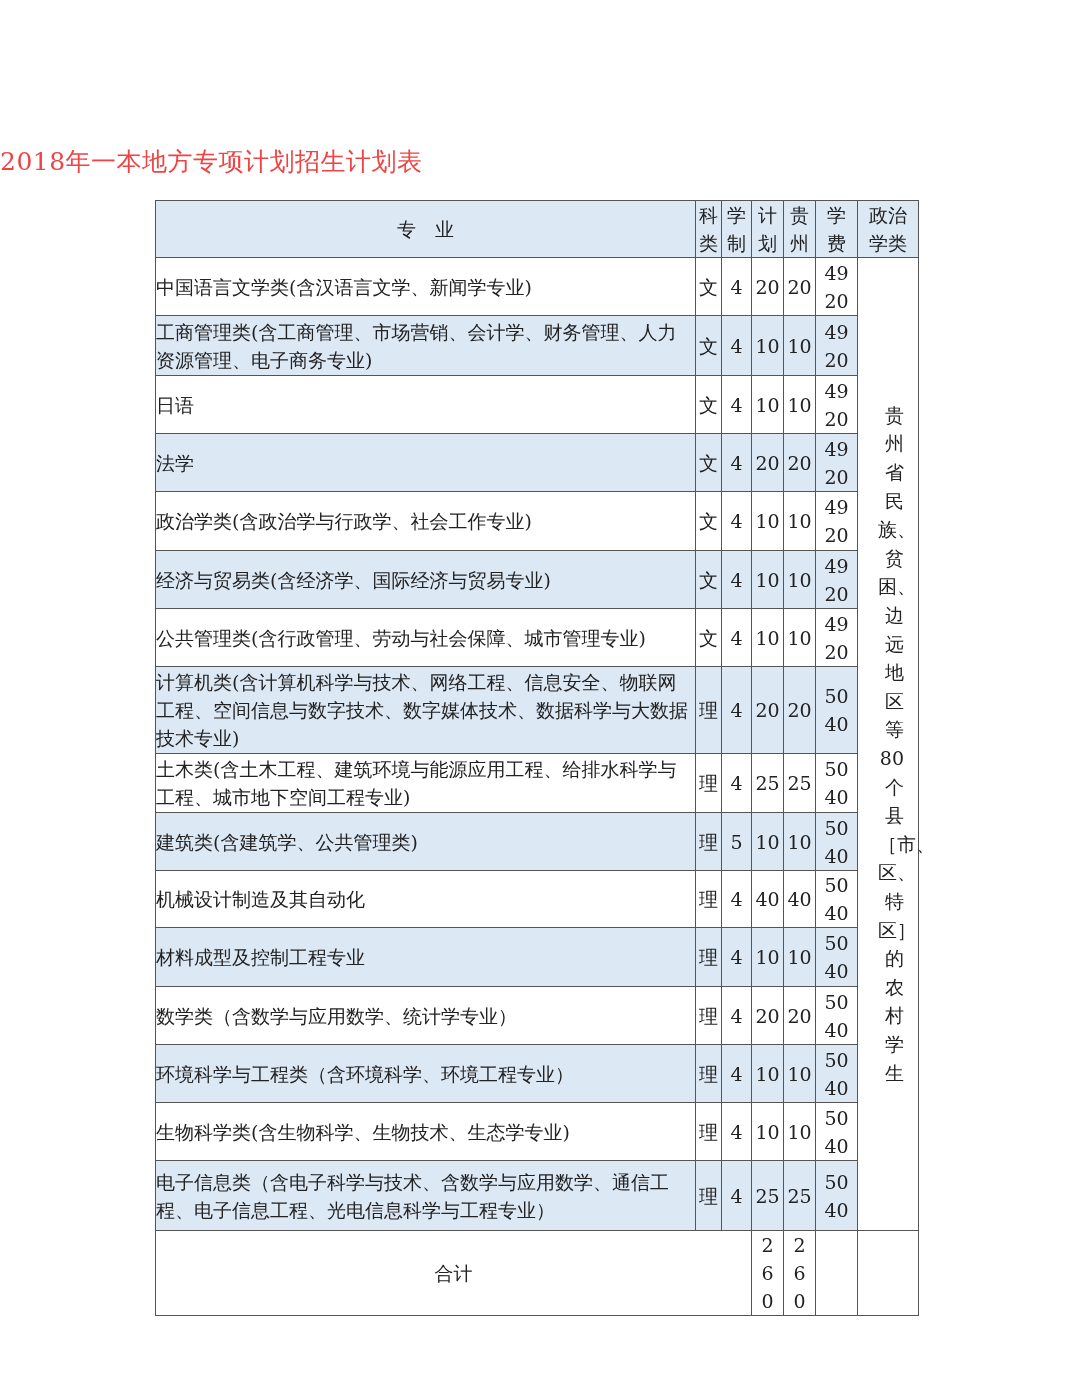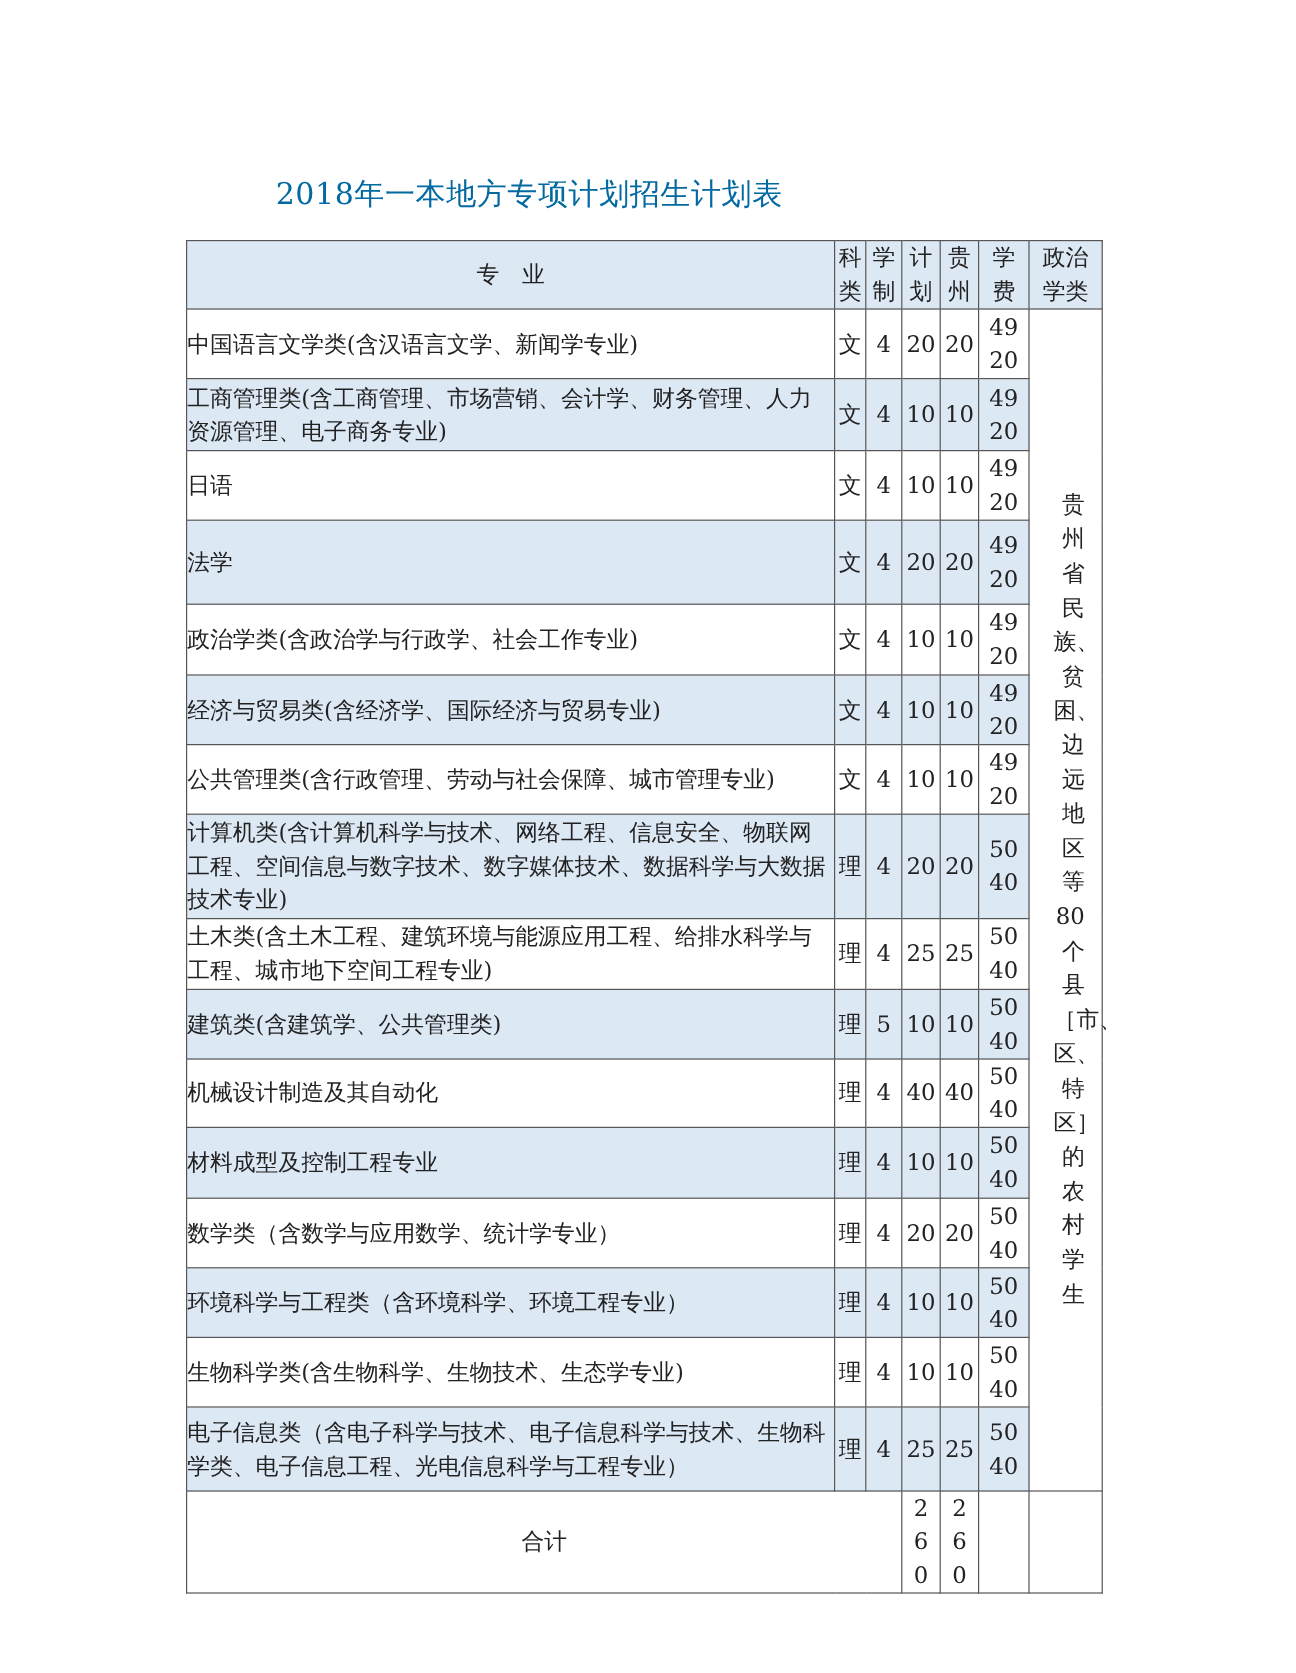--- a/index.html
+++ b/index.html
@@ -1,17 +1,17 @@
 <!DOCTYPE html>
 <html><head>
 <meta charset="utf-8">
 <style>
   html, body { margin: 0; padding: 0; background: #ffffff; }
   body { width: 1080px; height: 1394px; position: relative; font-family: "DejaVu Serif", "Liberation Serif", serif; color: #222; }
-  .title { position: absolute; top: 145px; left: 0; width: 882px; text-align: center; font-size: 25px; color: #0369a1; letter-spacing: 0.5px; }
+  .title { position: absolute; top: 145px; left: 0; width: 882px; font-size: 25px; color: #ef4444; letter-spacing: 0.5px; }
   table.plan { position: absolute; top: 200px; left: 155px; border-collapse: collapse; table-layout: fixed; width: 763px; font-size: 19px; }
   table.plan td, table.plan th { border: 1.5px solid #555; padding: 0; vertical-align: middle; font-weight: normal; }
   .shade { background: #dde8f5; }
   th { text-align: center; line-height: 28px; }
   td.major { text-align: left; padding-left: 3px; line-height: 28px; }
   td.c { text-align: center; line-height: 28px; }
   td.fee { text-align: center; line-height: 28px; word-break: break-all; }
   td.scope { text-align: center; vertical-align: middle; background: #fff; }
   .scope-text { display: inline-block; width: 26px; word-break: break-all; line-height: 28.6px; font-size: 19px; text-align: right; margin-left: 6px; }
   td.total-label { text-align: center; line-height: 28px; }
@@ -63,21 +63,21 @@
     <td class="fee"><span class="fee-wrap">4920</span></td>
   </tr>
       <tr style="height: 58px;">
     <td class="major">日语</td>
     <td class="c">文</td>
     <td class="c">4</td>
     <td class="c">10</td>
     <td class="c">10</td>
     <td class="fee"><span class="fee-wrap">4920</span></td>
   </tr>
-      <tr class="shade" style="height: 70px; padding-left: 43px;">
+      <tr class="shade" style="height: 58px; padding-left: 43px;">
     <td class="major">法学</td>
     <td class="c">文</td>
     <td class="c">4</td>
     <td class="c">20</td>
     <td class="c">20</td>
     <td class="fee"><span class="fee-wrap">4920</span></td>
   </tr>
       <tr style="height: 59px;">
     <td class="major">政治学类(含政治学与行政学、社会工作专业)</td>
     <td class="c">文</td>
@@ -160,21 +160,21 @@
   </tr>
       <tr style="height: 58px;">
     <td class="major">生物科学类(含生物科学、生物技术、生态学专业)</td>
     <td class="c">理</td>
     <td class="c">4</td>
     <td class="c">10</td>
     <td class="c">10</td>
     <td class="fee"><span class="fee-wrap">5040</span></td>
   </tr>
       <tr class="shade" style="height: 70px;">
-    <td class="major">电子信息类（含电子科学与技术、电子信息科学与技术、生物科学类、电子信息工程、光电信息科学与工程专业）</td>
+    <td class="major">电子信息类（含电子科学与技术、含数学与应用数学、通信工程、电子信息工程、光电信息科学与工程专业）</td>
     <td class="c">理</td>
     <td class="c">4</td>
     <td class="c">25</td>
     <td class="c">25</td>
     <td class="fee"><span class="fee-wrap">5040</span></td>
   </tr>
       <tr style="height: 60px;">
         <td colspan="3" class="total-label">合计</td>
         <td class="c"><span class="num-wrap">260</span></td>
         <td class="c"><span class="num-wrap">260</span></td>

